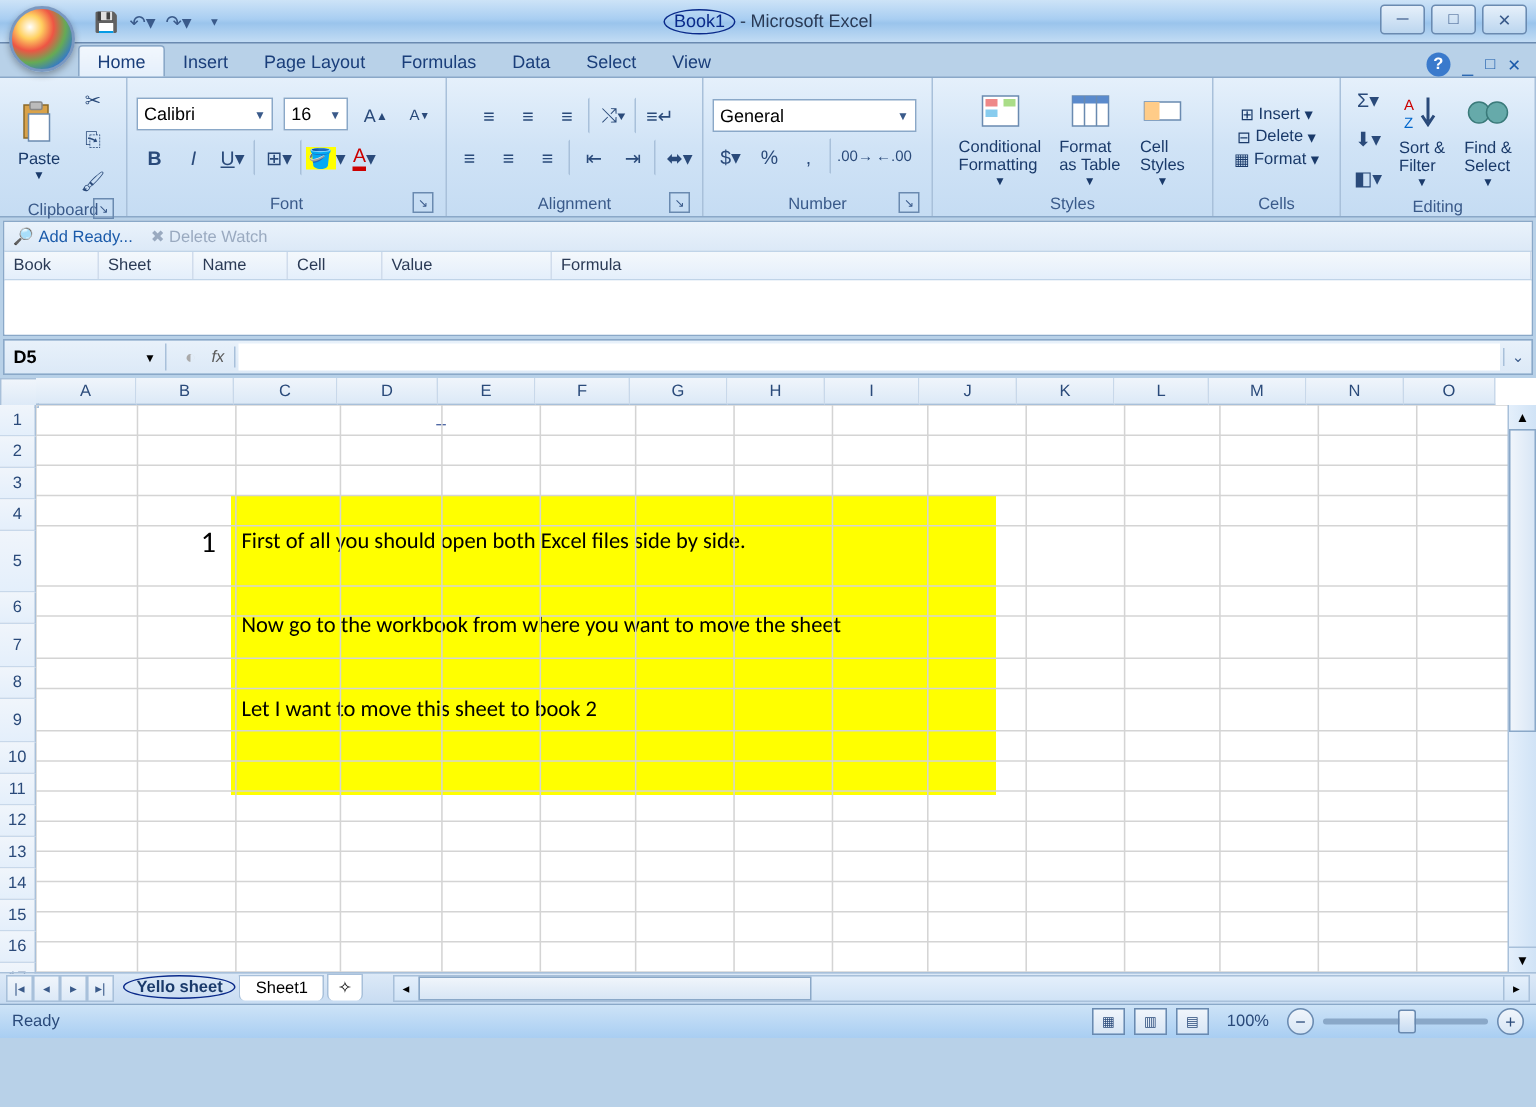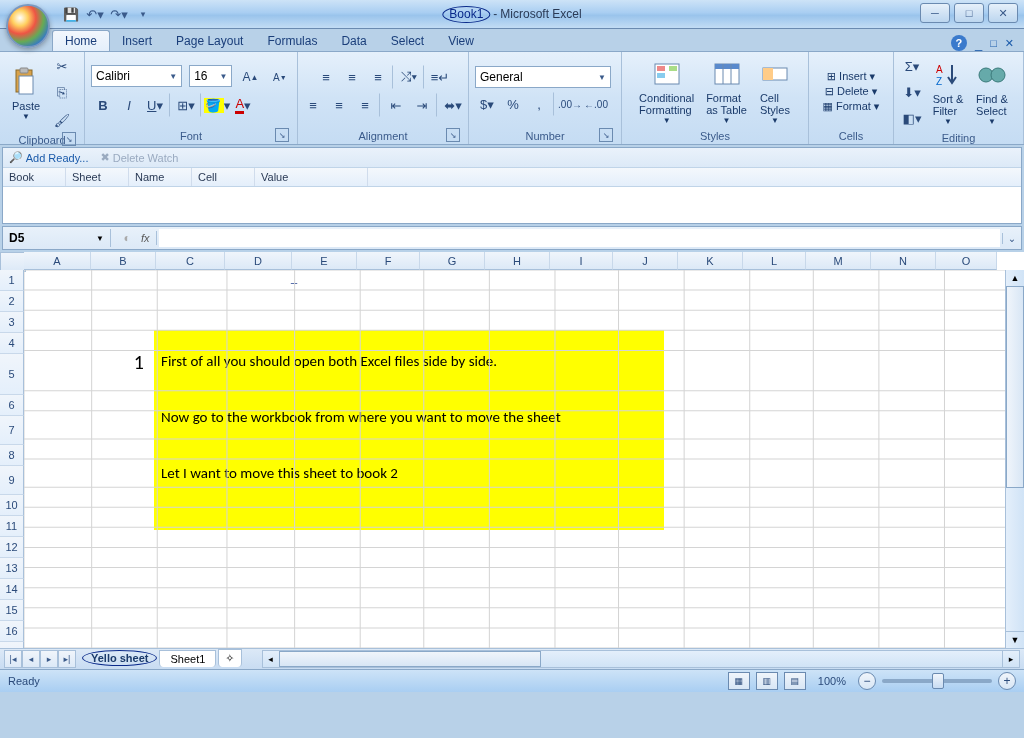--- a/index.html
+++ b/index.html
@@ -292,20 +292,21 @@
         <span>✖</span>
         <span>Delete Watch</span>
       </span>
   </div>
   <div class="watch-headers">
     <div class="watch-col" style="width:50px">Book</div>
     <div class="watch-col" style="width:50px">Sheet</div>
     <div class="watch-col" style="width:50px">Name</div>
     <div class="watch-col" style="width:50px">Cell</div>
     <div class="watch-col" style="width:100px">Value</div>
+    <div class="watch-col" style="flex:1">Formula</div>
   </div>
   <div class="watch-body"></div>
 </div>
 
 <div class="formula-bar">
   <div class="namebox">
       <span>D5</span>
       <span class="arrow">▼</span>
     </div>
   <div class="fx-controls">

